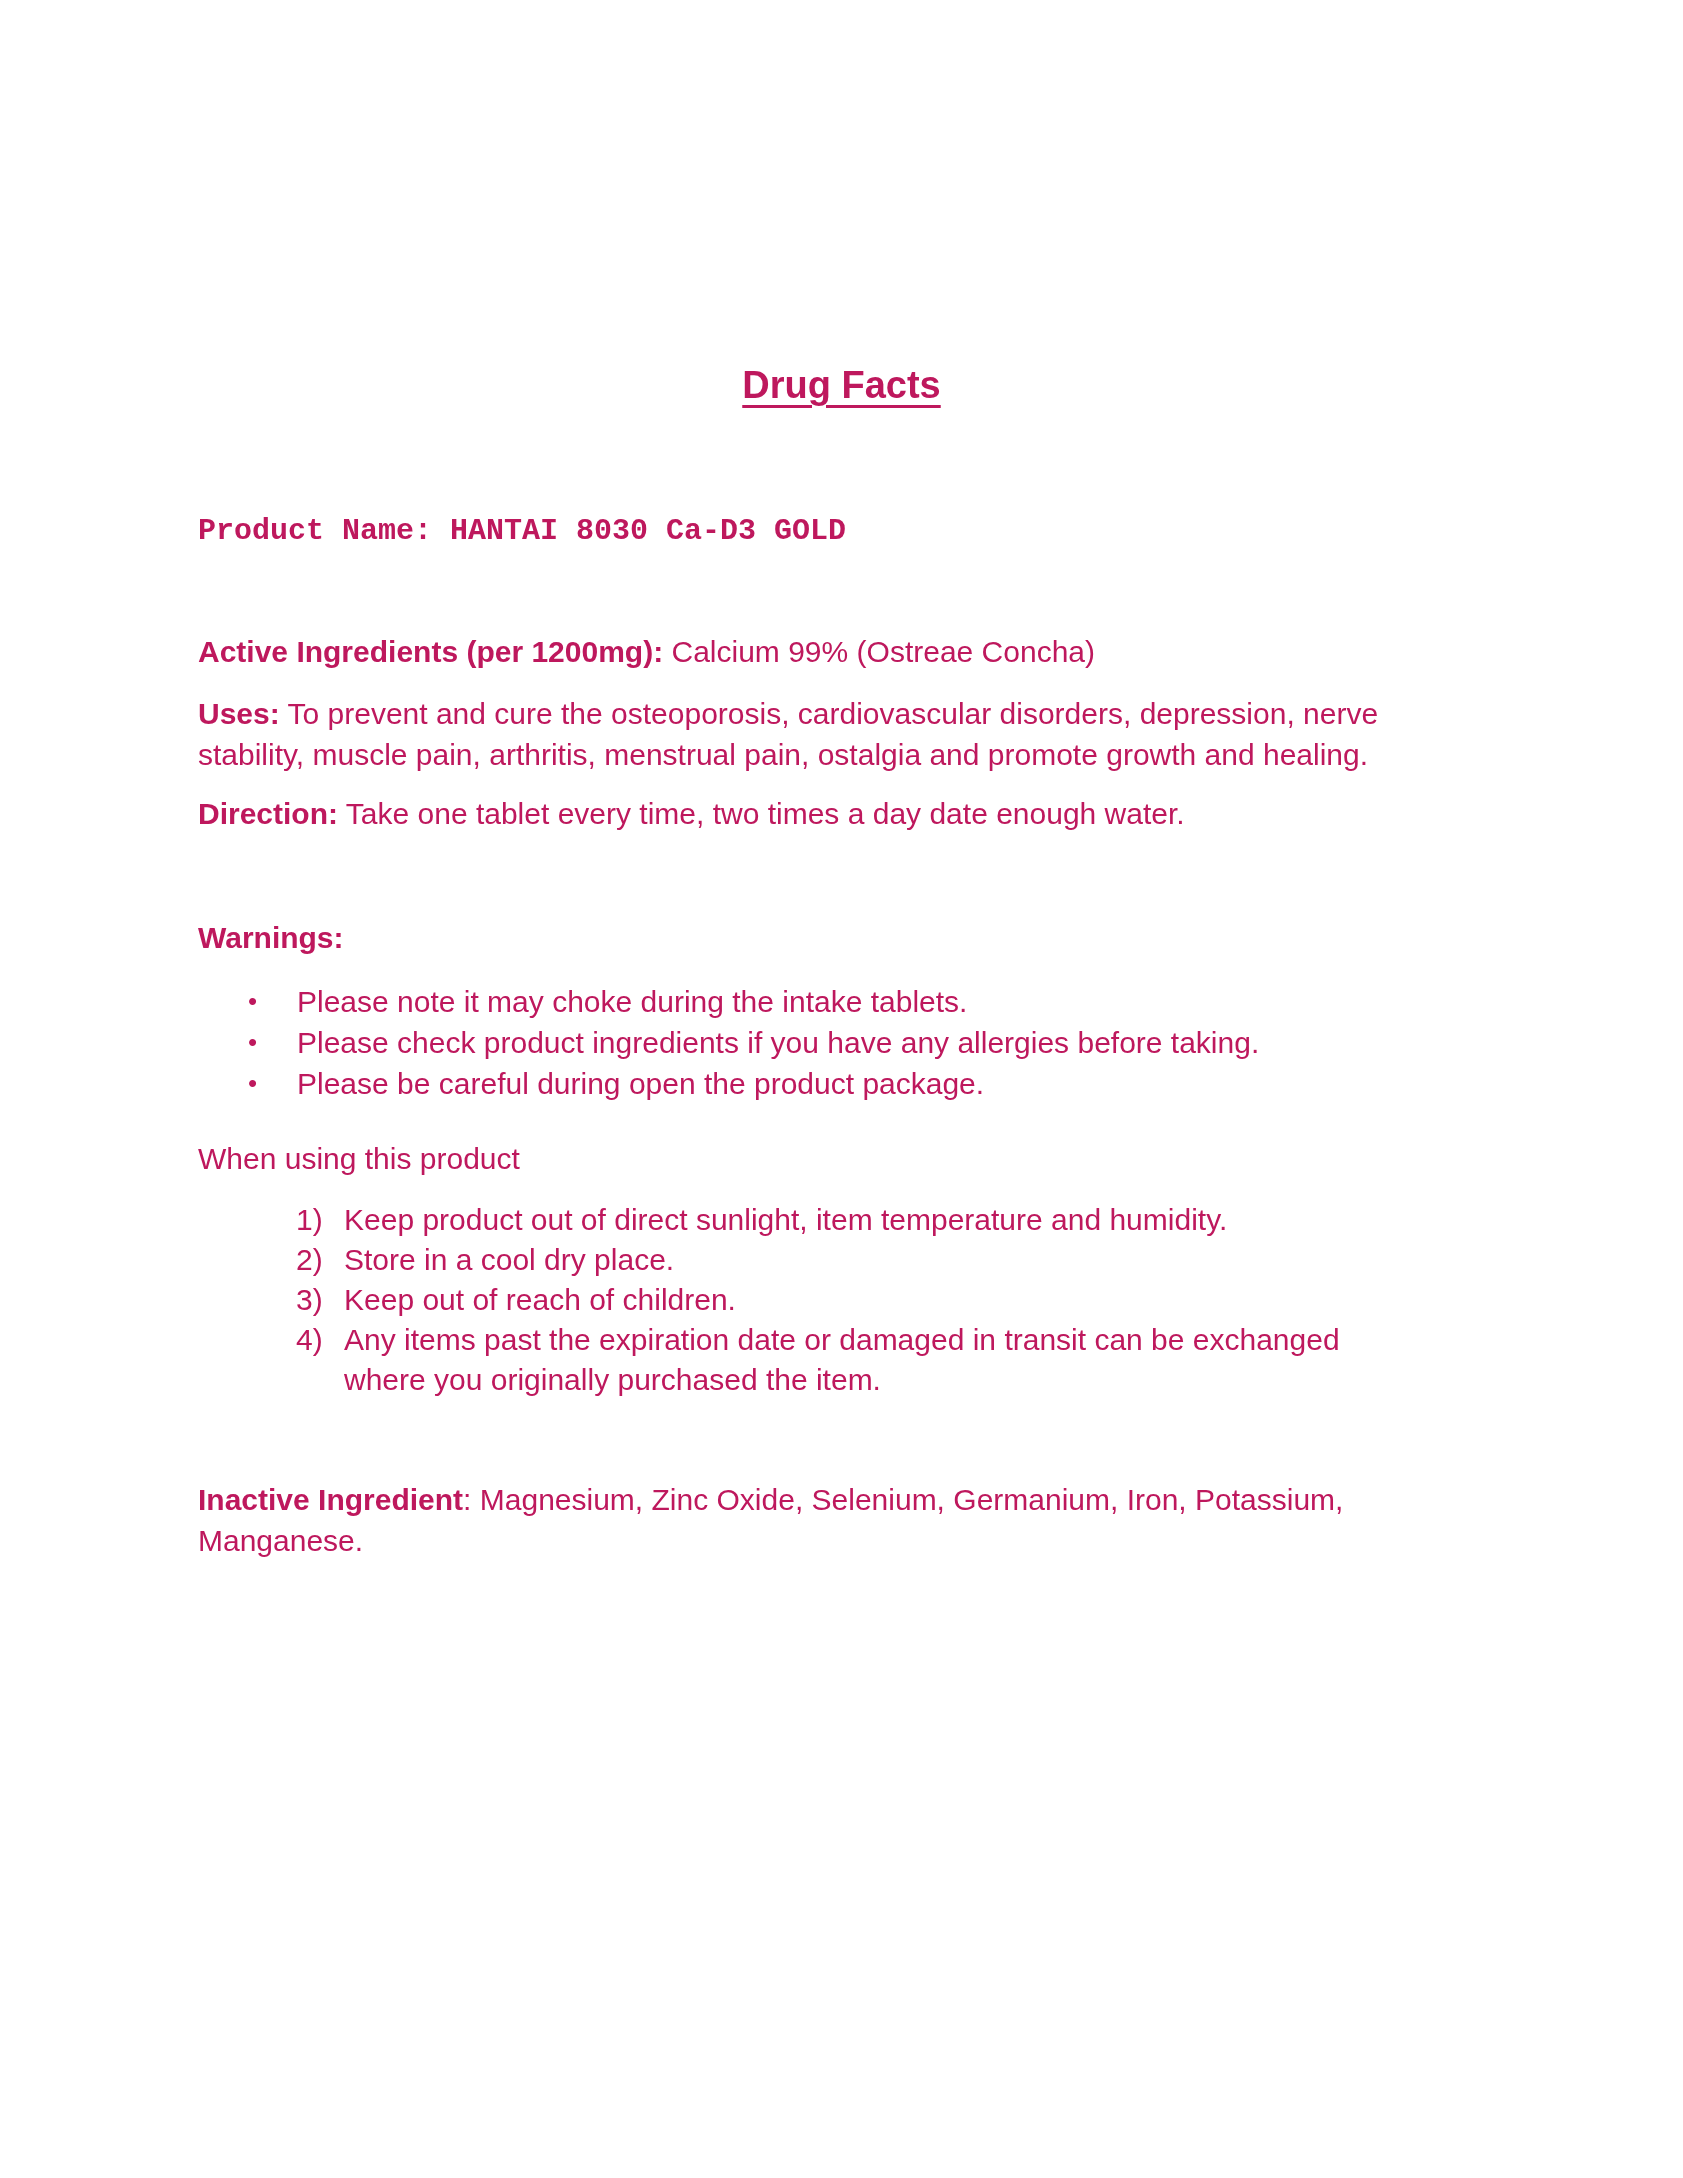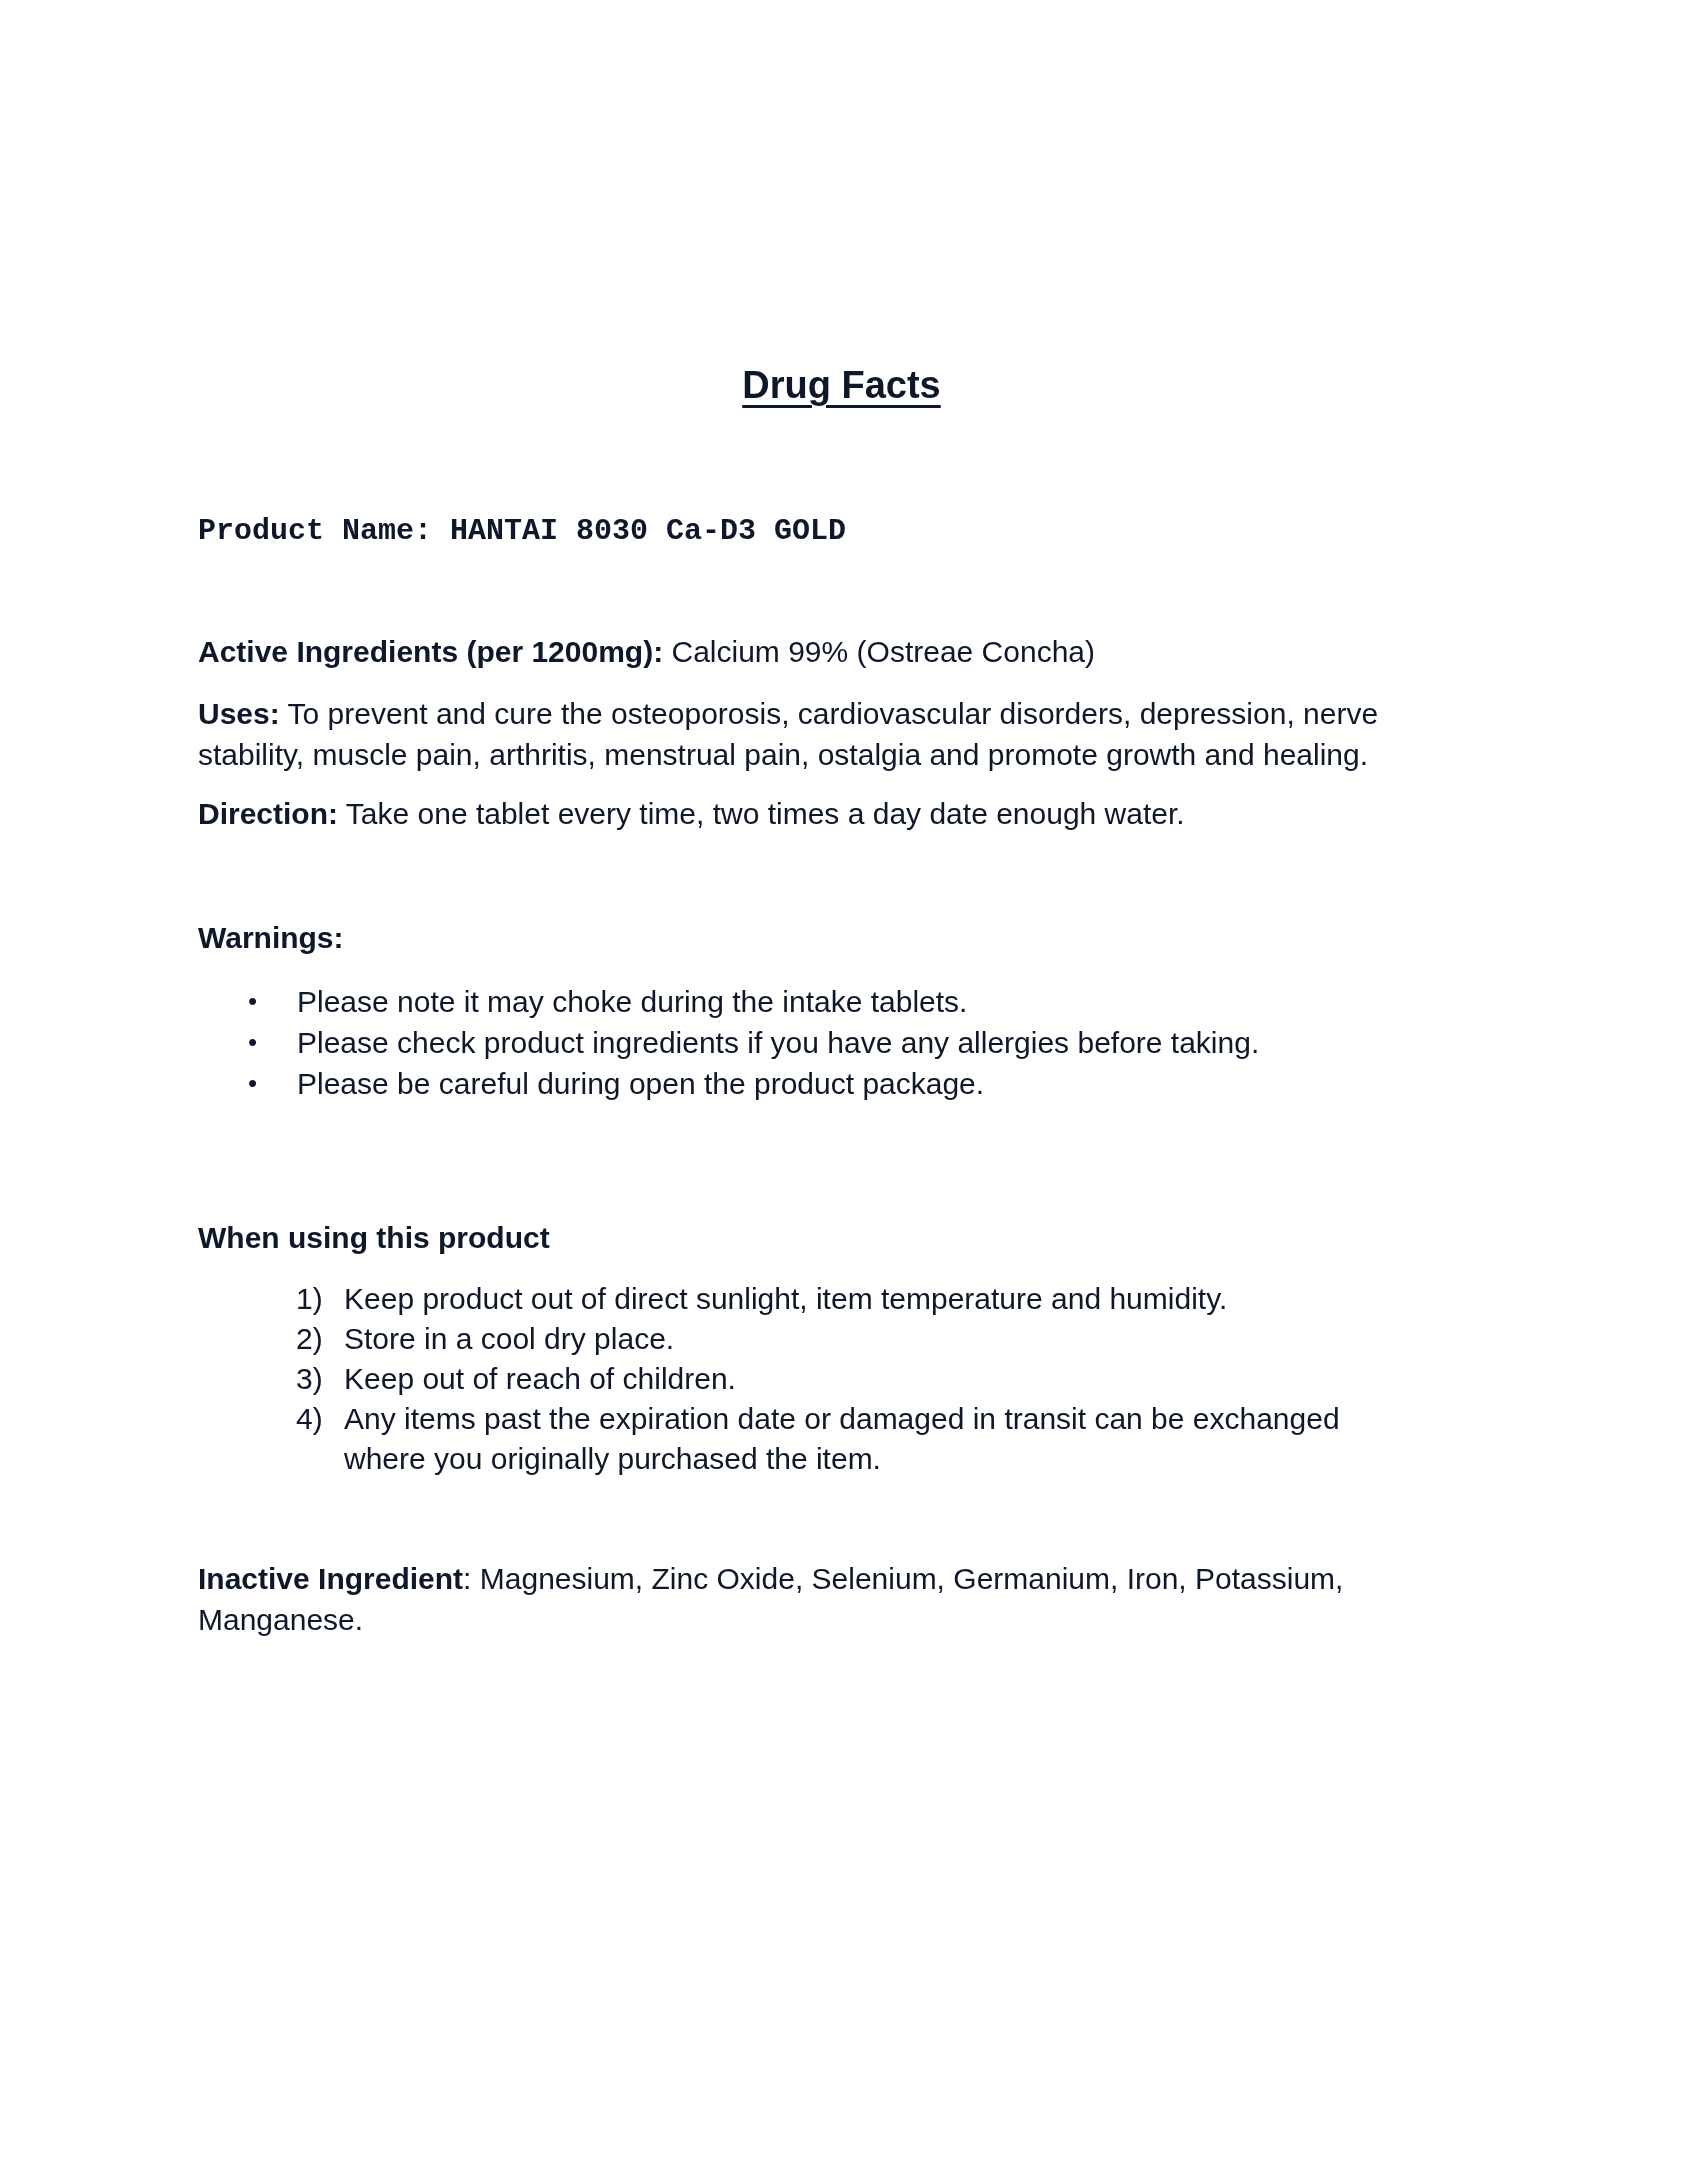--- a/index.html
+++ b/index.html
@@ -1,21 +1,21 @@
 <!DOCTYPE html>
 <html><head>
 <meta charset="utf-8">
 <style>
   * { margin: 0; padding: 0; box-sizing: border-box; }
   html, body { background: #ffffff; }
   .page {
     width: 1683px;
     height: 2178px;
     background: #ffffff;
-    color: #0f172a;
+    color: #be185d;
     font-family: "Liberation Sans", "DejaVu Sans", sans-serif;
     font-size: 30px;
     line-height: 41px;
     overflow: hidden;
   }
   .content { padding: 361px 198px 0 198px; }
   .doc-title {
     font-size: 38px;
     line-height: 48px;
     font-weight: 700;
@@ -26,21 +26,21 @@
   }
   .bold { font-weight: 700; margin-top: 32px; }
   .product-line   { margin-top: 102px; font-weight: 700; font-family: Liberation Mono, monospace; }
   .active-line    { margin-top: 79px; }
   .uses-para      { margin-top: 21px; }
   .direction-line { margin-top: 18px; }
   .warnings-head  { margin-top: 83px; font-weight: 700; }
   .warn-list      { margin-top: 23px; list-style: none; margin-left: 50px; }
   .warn-list li   { display: flex; }
   .warn-list .marker { width: 49px; flex: 0 0 49px; font-size: 26px; }
-  .whenusing-head { margin-top: 113px; font-weight: 700; }
+  .whenusing-head { margin-top: 34px; font-weight: 400; }
   .num-list       { margin-top: 21px; list-style: none; margin-left: 98px; }
   .num-list li    { display: flex; line-height: 40px; }
   .num-list .marker { width: 48px; flex: 0 0 48px; }
   .num-list .li-text { max-width: 1049px; }
   .inactive-line  { margin-top: 79px; }
 </style>
 </head>
 <body>
 
 <div class="page">

